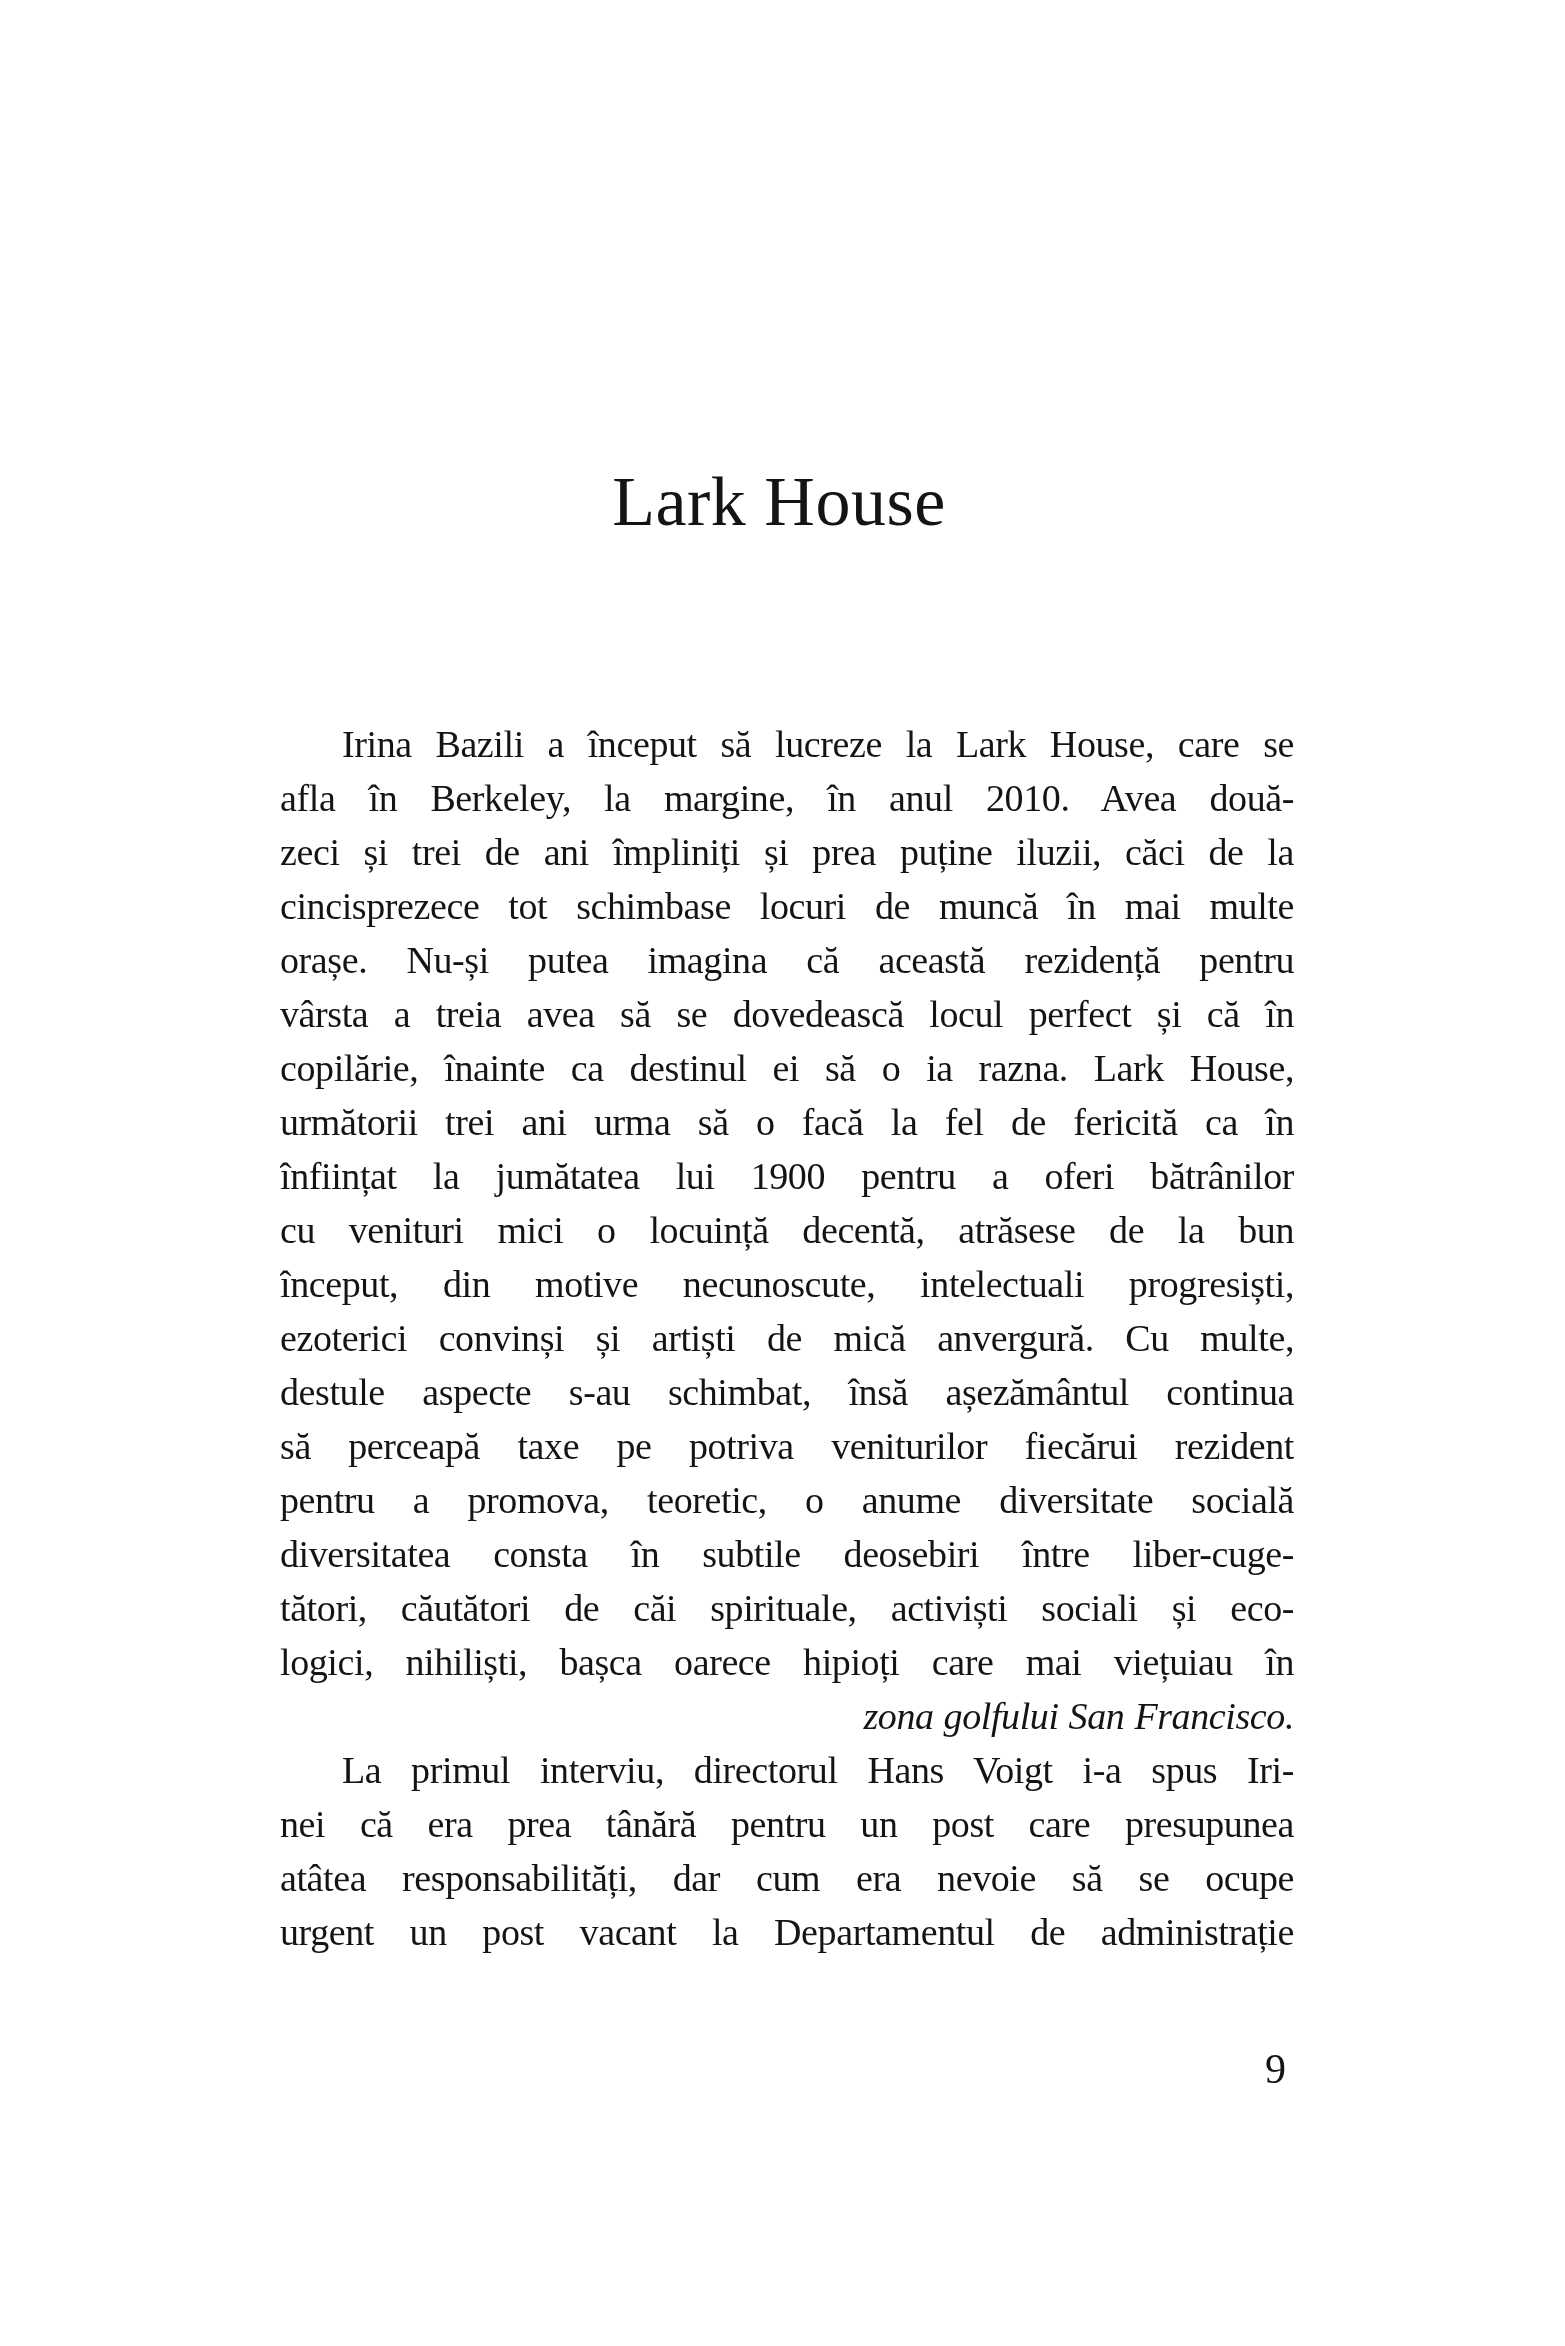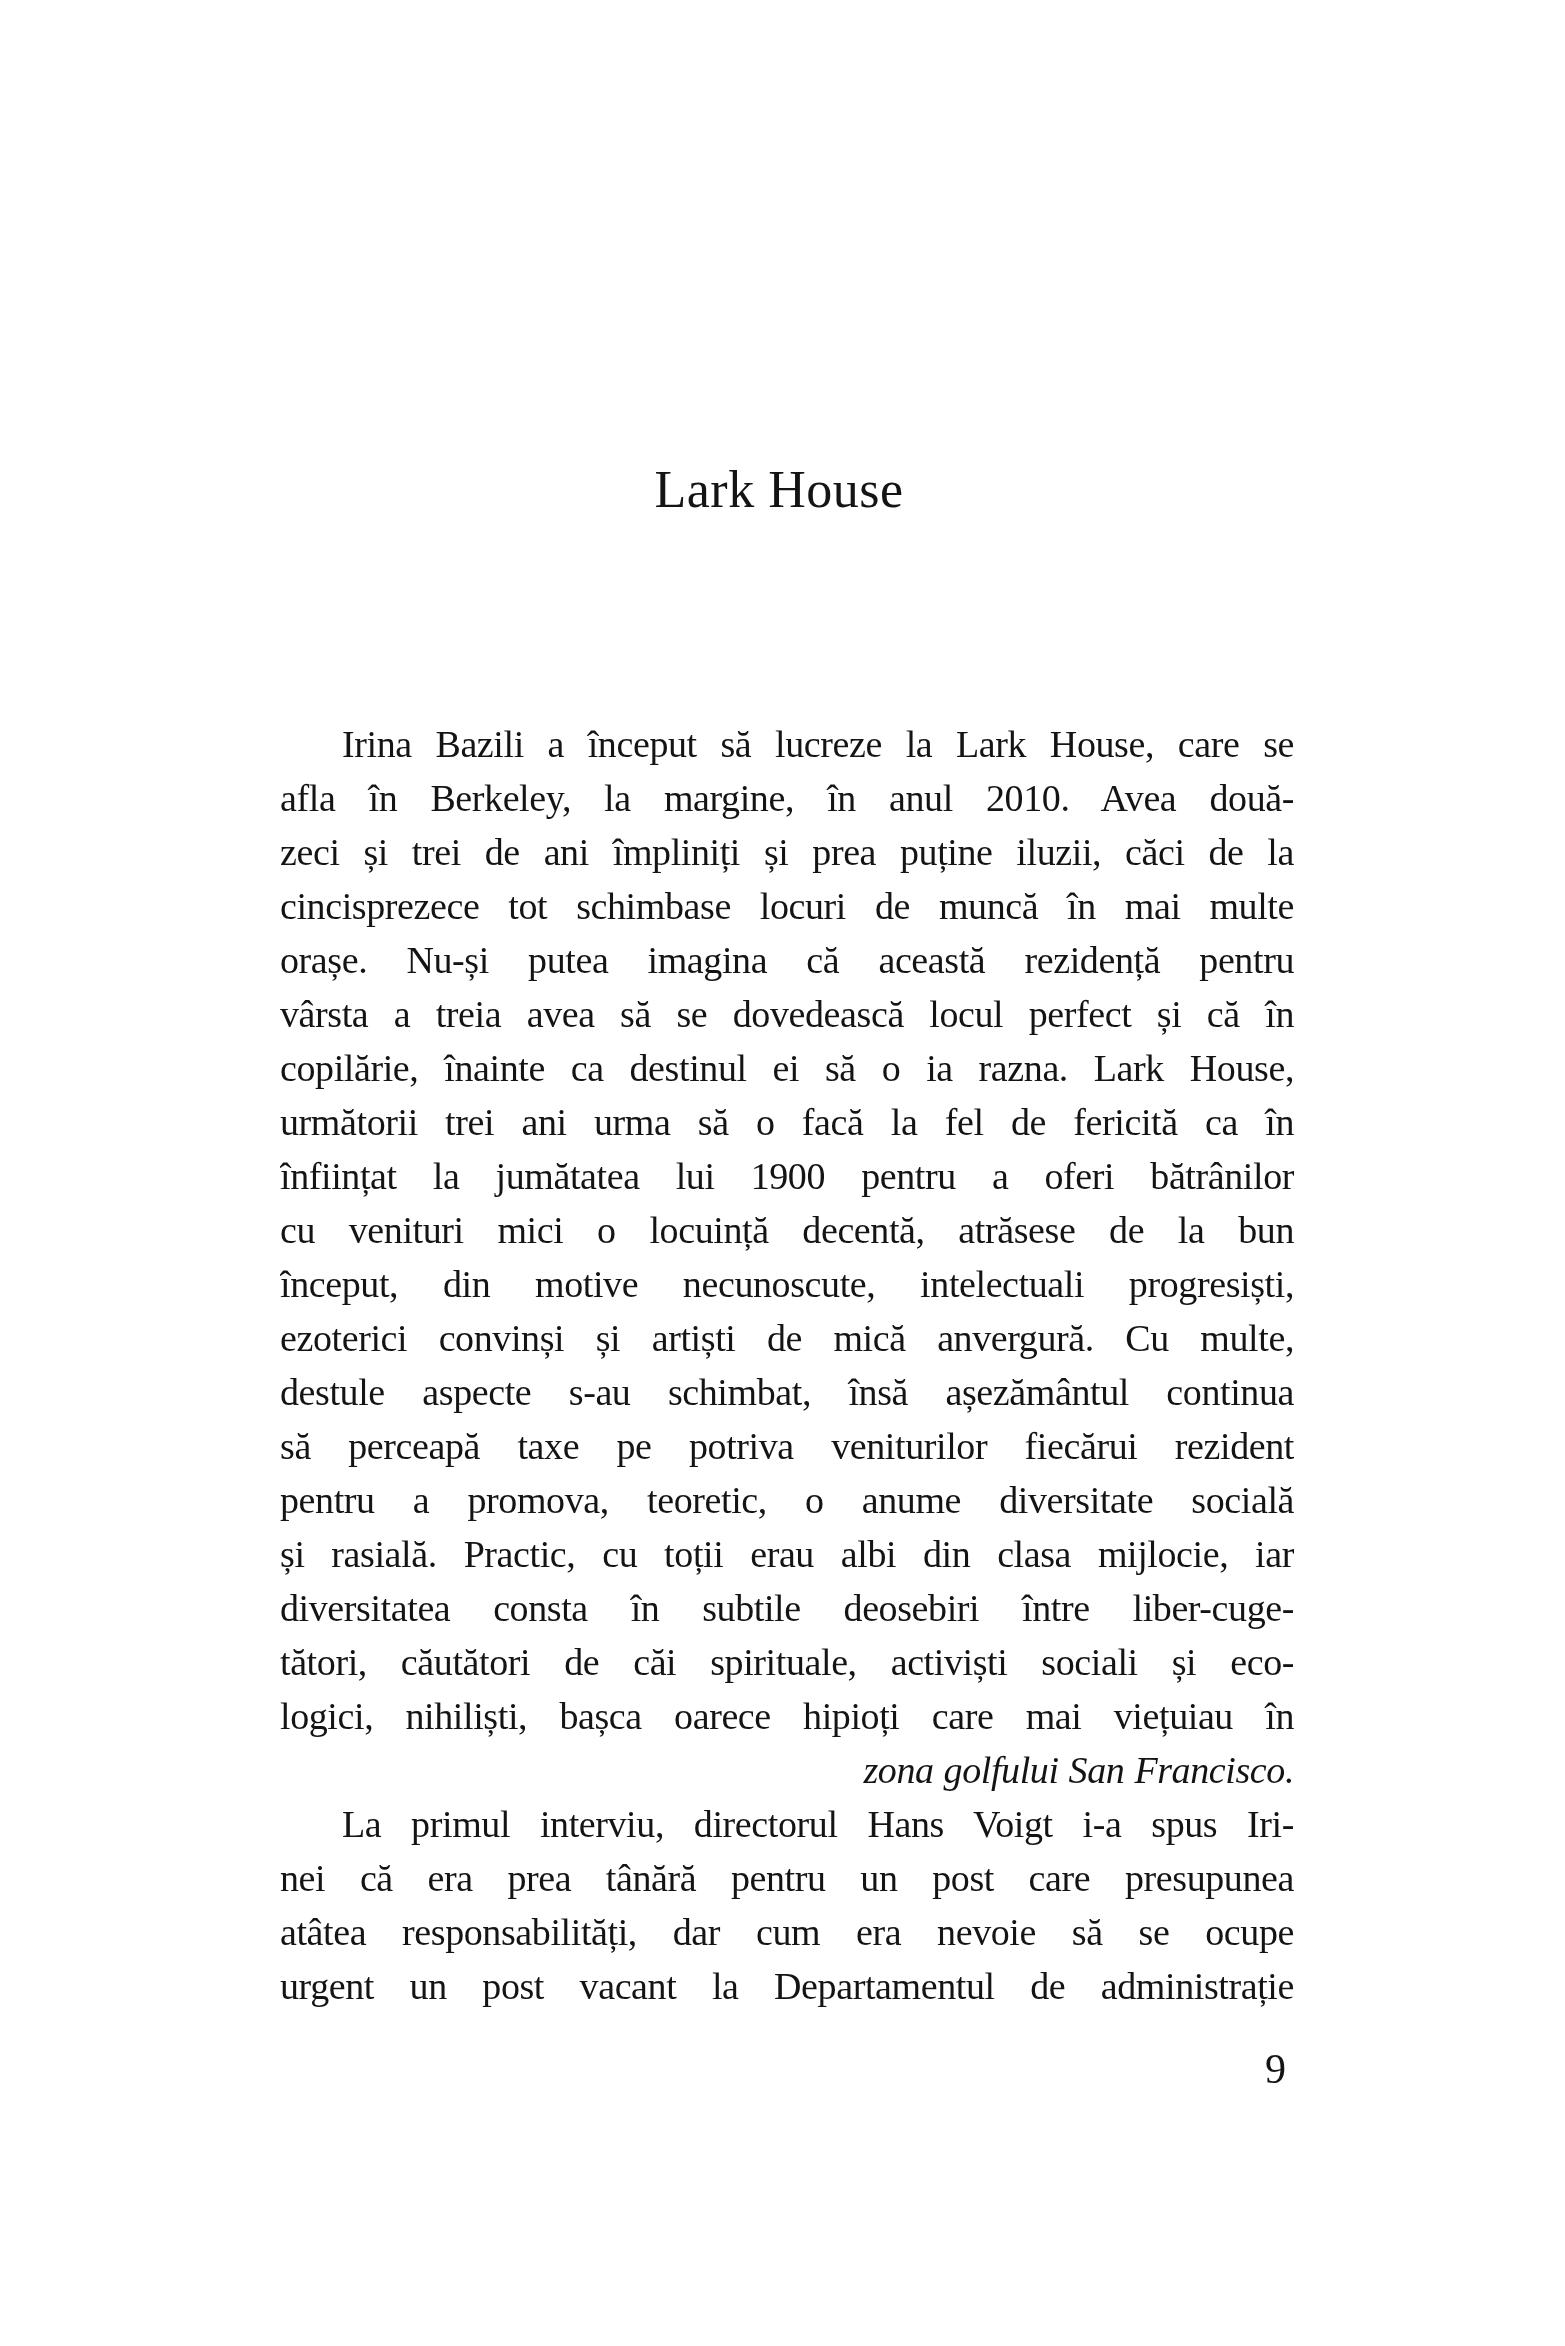--- a/index.html
+++ b/index.html
@@ -15,21 +15,21 @@
     color: #141414;
     font-family: "Liberation Serif", "DejaVu Serif", serif;
     overflow: hidden;
   }
   .chapter-title {
     position: absolute;
     top: 424px;
     left: 272px;
     width: 1014px;
     text-align: center;
-    font-size: 52px;
+    font-size: 70px;
     line-height: 61px;
     font-weight: 400;
     letter-spacing: 0.5px;
   }
   .body-text {
     position: absolute;
     top: 717px;
     left: 280px;
     width: 1014px;
     font-size: 38px;
@@ -84,21 +84,20 @@
       <div class="line just">vârsta a treia avea să se dovedească locul perfect și că în</div>
       <div class="line just">copilărie, înainte ca destinul ei să o ia razna. Lark House,</div>
       <div class="line just">următorii trei ani urma să o facă la fel de fericită ca în</div>
       <div class="line just">înființat la jumătatea lui 1900 pentru a oferi bătrânilor</div>
       <div class="line just">cu venituri mici o locuință decentă, atrăsese de la bun</div>
       <div class="line just">început, din motive necunoscute, intelectuali progresiști,</div>
       <div class="line just">ezoterici convinși și artiști de mică anvergură. Cu multe,</div>
       <div class="line just">destule aspecte s-au schimbat, însă așezământul continua</div>
       <div class="line just">să perceapă taxe pe potriva veniturilor fiecărui rezident</div>
       <div class="line just">pentru a promova, teoretic, o anume diversitate socială</div>
-      <div class="line just">și rasială. Practic, cu toții erau albi din clasa mijlocie, iar</div>
       <div class="line just">diversitatea consta în subtile deosebiri între liber-cuge-</div>
       <div class="line just">tători, căutători de căi spirituale, activiști sociali și eco-</div>
       <div class="line just">logici, nihiliști, bașca oarece hipioți care mai viețuiau în</div>
       <div class="line plain">zona golfului San Francisco.</div>
     </div>
 
     <div class="paragraph">
       <div class="line just indent">La primul interviu, directorul Hans Voigt i-a spus Iri-</div>
       <div class="line just">nei că era prea tânără pentru un post care presupunea</div>
       <div class="line just">atâtea responsabilități, dar cum era nevoie să se ocupe</div>

